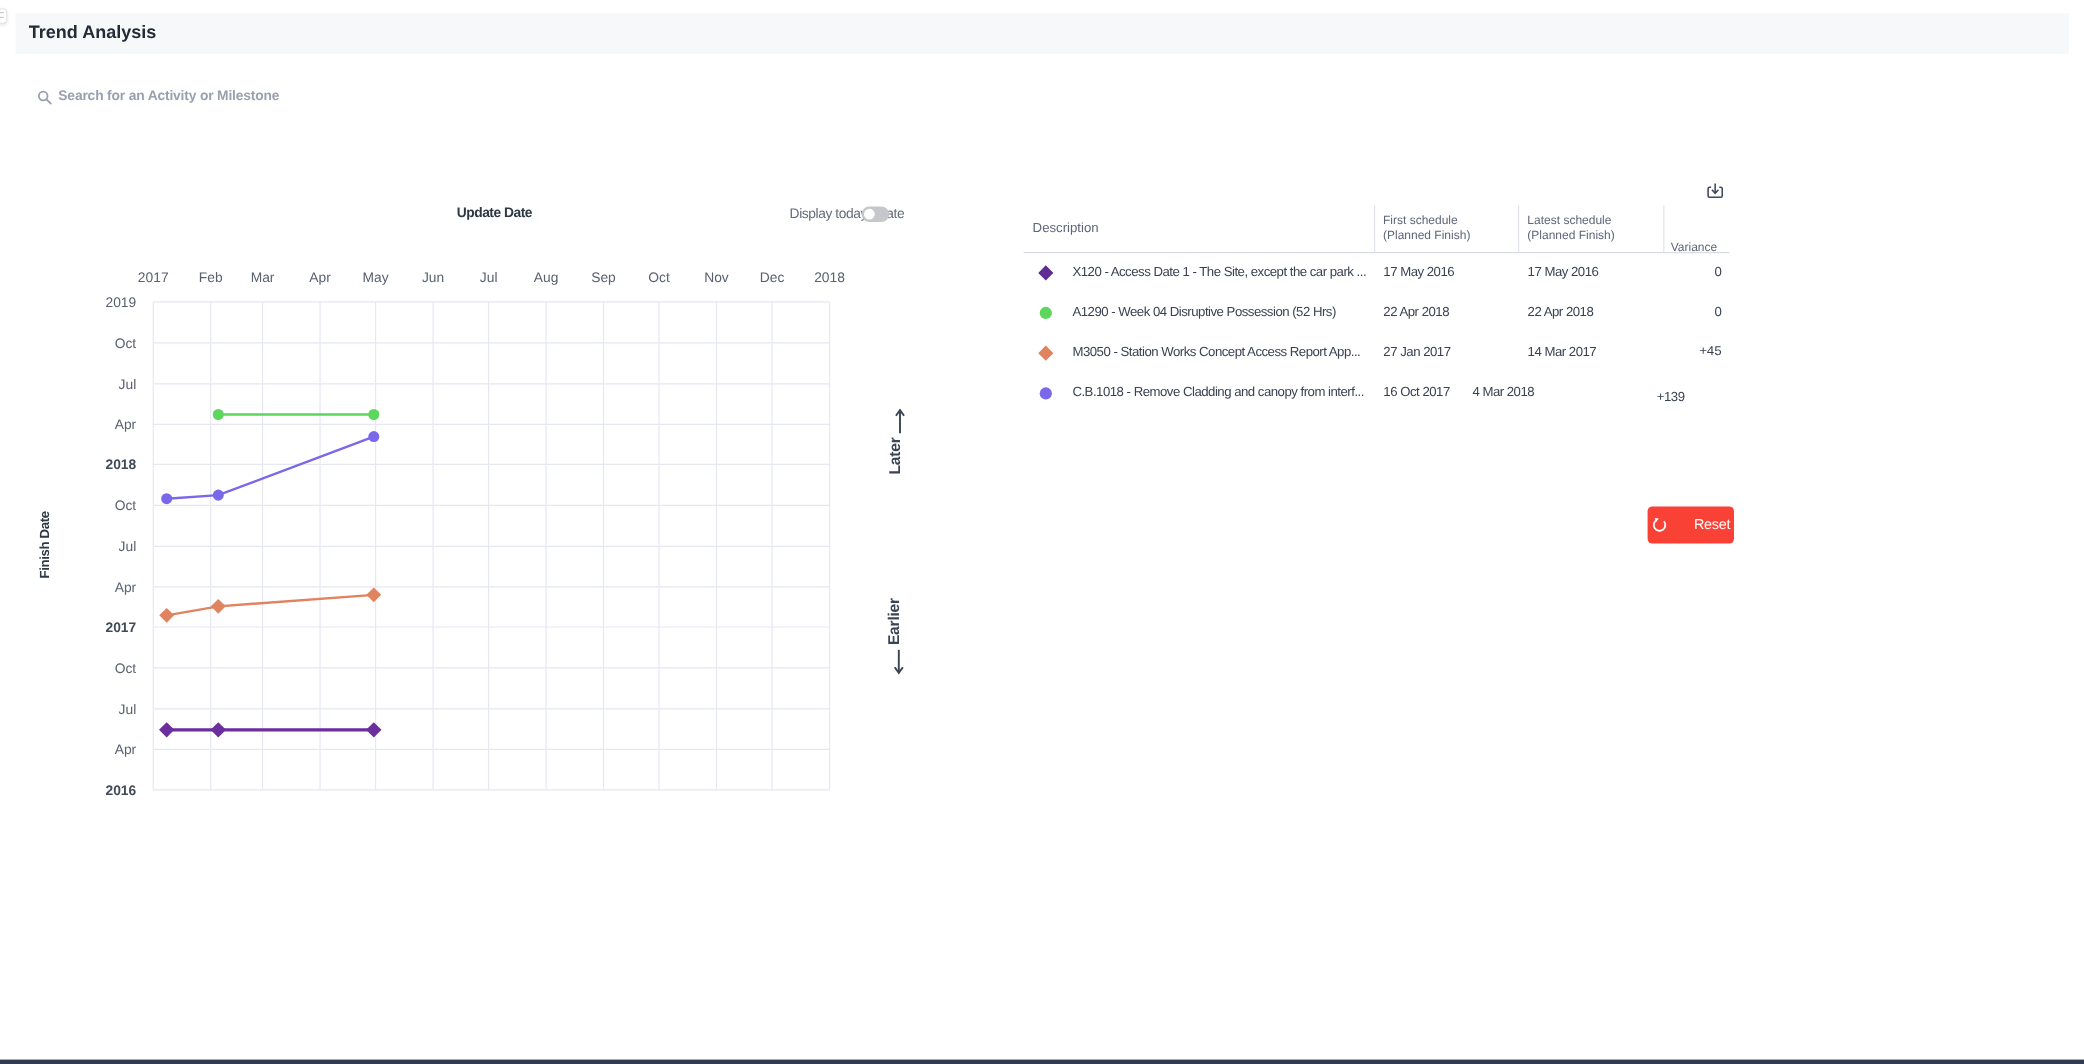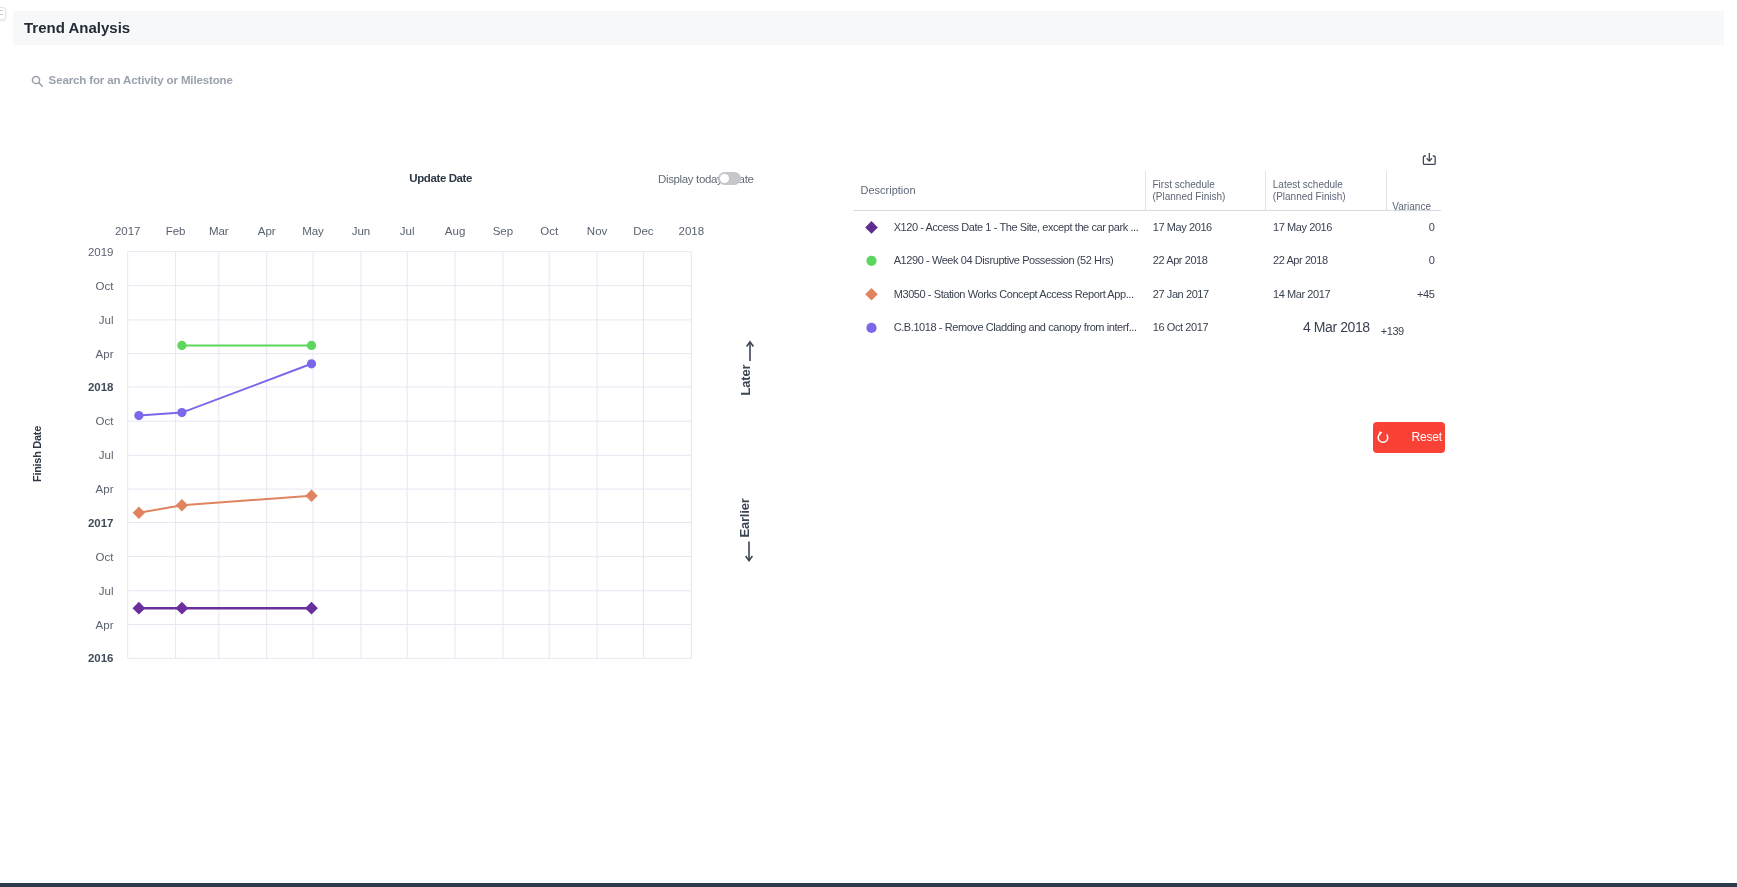--- a/index.html
+++ b/index.html
@@ -15,21 +15,21 @@
 
 <div class="abs" style="left:13px; top:11px; width:1711px; height:33.6px; background:#f7f8fa;"></div>
 <div class="abs" style="left:24px; top:19px; font-size:15px; font-weight:bold; color:#232b36; line-height:18px;">Trend Analysis</div>
 
 <svg class="abs" style="left:30.5px; top:74.5px;" width="13" height="13" viewBox="0 0 13 13">
   <circle cx="5" cy="5" r="3.6" fill="none" stroke="#99a0ac" stroke-width="1.5"></circle>
   <line x1="7.8" y1="7.8" x2="11.3" y2="11.3" stroke="#99a0ac" stroke-width="1.5" stroke-linecap="round"></line>
 </svg>
 <div class="abs" style="left:48.6px; top:73.4px; font-size:11.5px; font-weight:bold; color:#9aa0ad; letter-spacing:-0.13px; line-height:15px;">Search for an Activity or Milestone</div>
 
-<div class="abs" style="left:352px; top:171.5px; width:120px; text-align:right; font-size:11.5px; font-weight:bold; color:#2e3845; letter-spacing:-0.4px; line-height:13px;">Update Date</div>
+<div class="abs" style="left:352px; top:171.5px; width:120px; text-align:center; font-size:11.5px; font-weight:bold; color:#2e3845; letter-spacing:-0.4px; line-height:13px;">Update Date</div>
 <div class="abs" style="left:624px; top:172.5px; font-size:11.5px; color:#646c78; letter-spacing:-0.35px; line-height:13px;margin-left:34px;">Display today's date</div>
 <div class="abs" style="left:717.9px; top:172px; width:22.9px; height:13px; border-radius:6.5px; background:#c5c7ca;"></div>
 <div class="abs" style="left:719.7px; top:173.9px; width:9.2px; height:9.2px; border-radius:50%; background:#fff;"></div>
 
 <svg class="abs" style="left:0; top:140px;" width="800" height="560" viewBox="0 140 800 560">
   <g stroke="#e5e8f2" stroke-width="1">
     <path d="M127.7 251.6V658.3M175.6 251.6V658.3M218.8 251.6V658.3M266.7 251.6V658.3M313.0 251.6V658.3M360.9 251.6V658.3M407.2 251.6V658.3M455.1 251.6V658.3M502.9 251.6V658.3M549.2 251.6V658.3M597.1 251.6V658.3M643.4 251.6V658.3M691.3 251.6V658.3"></path>
     <path d="M127.7 251.6H691.3M127.7 285.7H691.3M127.7 319.9H691.3M127.7 353.6H691.3M127.7 387.0H691.3M127.7 421.2H691.3M127.7 455.3H691.3M127.7 489.1H691.3M127.7 522.5H691.3M127.7 556.6H691.3M127.7 590.8H691.3M127.7 624.5H691.3M127.7 658.3H691.3"></path>
   </g>
   <g font-size="11.5" fill="#5a626f" text-anchor="middle">
@@ -128,25 +128,25 @@
 <div class="abs" style="left:1350px; top:220.7px; width:84.5px; text-align:right; font-size:11px; color:#3a4251; letter-spacing:-0.42px; line-height:13px;">0</div>
 
 <div class="abs" style="left:893.7px; top:254.3px; font-size:11px; color:#3a4251; letter-spacing:-0.42px; line-height:13px;">A1290 - Week 04 Disruptive Possession (52 Hrs)</div>
 <div class="abs" style="left:1152.8px; top:254.3px; font-size:11px; color:#3a4251; letter-spacing:-0.42px; line-height:13px;">22 Apr 2018</div>
 <div class="abs" style="left:1273px; top:254.3px; font-size:11px; color:#3a4251; letter-spacing:-0.42px; line-height:13px;">22 Apr 2018</div>
 <div class="abs" style="left:1350px; top:254.3px; width:84.5px; text-align:right; font-size:11px; color:#3a4251; letter-spacing:-0.42px; line-height:13px;">0</div>
 
 <div class="abs" style="left:893.7px; top:287.8px; font-size:11px; color:#3a4251; letter-spacing:-0.42px; line-height:13px;">M3050 - Station Works Concept Access Report App...</div>
 <div class="abs" style="left:1152.8px; top:287.8px; font-size:11px; color:#3a4251; letter-spacing:-0.42px; line-height:13px;">27 Jan 2017</div>
 <div class="abs" style="left:1273px; top:287.8px; font-size:11px; color:#3a4251; letter-spacing:-0.42px; line-height:13px;">14 Mar 2017</div>
-<div class="abs" style="left:1350px; top:287.8px; width:84.5px; text-align:right; font-size:11px; color:#3a4251; letter-spacing:-0.42px; line-height:13px;">+45</div>
+<div class="abs" style="left:1350px; top:287.8px; width:84.5px; text-align:right; font-size:11px; color:#3a4251; letter-spacing:-0.42px; line-height:13px;font-family:Liberation Mono, monospace;">+45</div>
 
 <div class="abs" style="left:893.7px; top:321.4px; font-size:11px; color:#3a4251; letter-spacing:-0.42px; line-height:13px;">C.B.1018 - Remove Cladding and canopy from interf...</div>
 <div class="abs" style="left:1152.8px; top:321.4px; font-size:11px; color:#3a4251; letter-spacing:-0.42px; line-height:13px;">16 Oct 2017</div>
-<div class="abs" style="left:1303px; top:321.4px; font-size:14px; color:#3a4251; letter-spacing:-0.42px; line-height:13px;">4 Mar 2018</div>
+<div class="abs" style="left:1227px; top:321.4px; font-size:11px; color:#3a4251; letter-spacing:-0.42px; line-height:13px;">4 Mar 2018</div>
 <div class="abs" style="left:1350px; top:325px; width:84.5px; text-align:center; font-size:11px; color:#3a4251; letter-spacing:-0.42px; line-height:13px;">+139</div>
 
 <div class="abs" style="left:1373px; top:421.9px; width:71.6px; height:30.8px; border-radius:4px; background:#fa4136; display:flex; align-items:center; justify-content:center;">
   <svg width="14" height="14" viewBox="0 0 14 14" style="margin-right:6px;">
     <path d="M10.6 4.4 A4.8 4.8 0 1 1 4.2 3.6" fill="none" stroke="#fff" stroke-width="1.5"></path>
     <polygon points="6.4,2.1 3.0,1.6 4.0,4.9" fill="#fff"></polygon>
   </svg>
   <span style="font-size:12px; color:#fff; letter-spacing:-0.2px;padding-left:16px;">Reset</span>
 </div>
 

